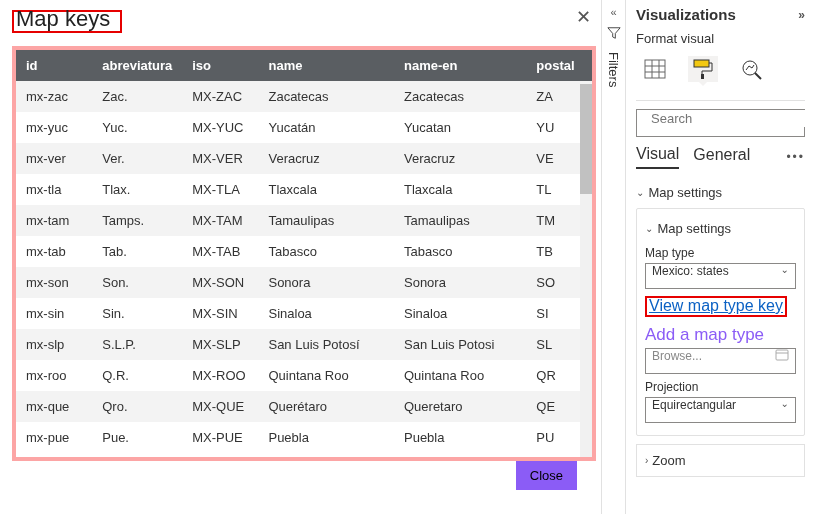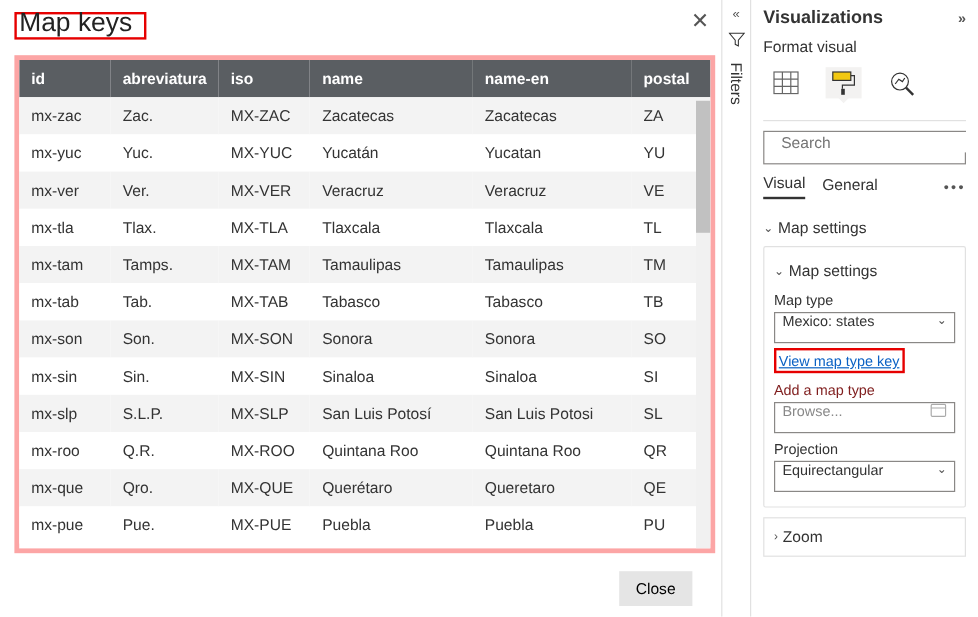--- a/index.html
+++ b/index.html
@@ -16,53 +16,53 @@
   tbody tr:nth-child(odd) { background: #f3f3f3; }
   tbody tr:nth-child(even) { background: #fff; }
   .col-id { width: 72px; }
   .col-abr { width: 85px; }
   .col-iso { width: 72px; }
   .col-name { width: 128px; margin-top: 12px; }
   .col-nameen { width: 125px; }
   .col-postal { width: 62px; }
   .scrollbar { position: absolute; right: 0; top: 34px; width: 12px; height: calc(100% - 34px); background: #f1f1f1; }
   .scroll-thumb { width: 100%; height: 110px; background: #c1c1c1; }
-  .close-btn { position: absolute; right: 24px; bottom: 9px; background: #e5e5e5; border: none; padding: 7px 14px; font-size: 13px; cursor: pointer; }
+  .close-btn { position: absolute; right: 24px; bottom: 24px; background: #8b5cf6; border: none; padding: 7px 14px; font-size: 13px; cursor: pointer; }
 
   .filters-rail { width: 24px; border-left: 1px solid #e1e1e1; display: flex; flex-direction: column; align-items: center; padding-top: 6px; gap: 8px; }
   .rail-chev { font-size: 11px; color: #555; }
   .rail-icon { width: 14px; height: 14px; }
   .rail-text { writing-mode: vertical-rl; font-size: 13px; color: #333; margin-top: 4px; }
 
   .viz { width: 190px; border-left: 1px solid #e1e1e1; padding: 6px 10px 10px 10px; display: flex; flex-direction: column; gap: 8px; color: #333; }
   .viz-header { display: flex; justify-content: space-between; align-items: center; font-size: 15px; font-weight: 600; }
   .viz-chev { font-size: 12px; color: #555; }
   .subhead { font-size: 13px; color: #333; }
   .tab-row { display: flex; gap: 18px; padding: 2px 4px; }
   .viz-tab { width: 30px; height: 26px; display:flex; align-items:center; justify-content:center; }
   .viz-tab.active { background: #f3f2f1; position:relative;}
   .viz-tab.active::after { content:""; position:absolute; bottom:-10px; left:50%; transform:translateX(-50%); border:6px solid transparent; border-top-color:#f3f2f1;}
   .pointer-line { height:1px; background:#e1e1e1; margin-top:8px;}
   .search-box { border:1px solid #8a8886; display:flex; align-items:flex-start; height:28px; padding:0 6px; gap:6px;}
   .search-box input { border:none; outline:none; font-size:13px; flex:1; }
   .tabs2 { display:flex; align-items:center; gap:14px; }
-  .tab2 { font-size:13px; padding-bottom:4px; cursor:pointer;}
+  .tab2 { font-size:16px; padding-bottom:4px; cursor:pointer;}
   .tab2.active { border-bottom:2px solid #333; font-weight:400;}
   .dots { margin-left:auto; letter-spacing:2px; color:#555; font-size:12px;}
   .section { margin-top:4px;}
   .sec-head { display:flex; align-items:center; gap:4px; font-size:13px; padding:4px 0; cursor:pointer;}
   .sec-chev { font-size:10px; color:#555;}
   .card { border:1px solid #e1e1e1; border-radius:2px; padding:8px 8px 12px 8px; margin-top:4px;}
   .card .sec-head { font-weight:400; }
   .control-lbl { font-size:12px; color:#333; margin-top:6px;}
   .select, .browse { border:1px solid #8a8886; height:26px; display:flex; align-items:flex-start; justify-content:space-between; padding:0 6px; font-size:12px; margin-top:3px; background:#fff;}
   .select .chev { font-size:10px; color:#555;}
-  .link { color:#0b61c4; text-decoration:underline; font-size:12px; display:inline-block; margin-top:8px; cursor:pointer;}
+  .link { color:#0b61c4; text-decoration:underline; font-size:16px; display:inline-block; margin-top:8px; cursor:pointer;}
   .link-hl { border:2px solid #e60000; padding:1px 2px;}
-  .add-lbl { font-size:12px; color:#7f1d1d; margin-top:10px;}
+  .add-lbl { font-size:17px; color:#8b5cf6; margin-top:10px;}
   .browse { color:#888; }
   .zoom-head { display:flex; align-items:center; gap:4px; font-size:13px; padding:8px; border:1px solid #e1e1e1; margin-top:8px;}
   svg { display:block; }
 </style>
 </head>
 <body>
 
 <div class="app">
 
   <div class="main">

